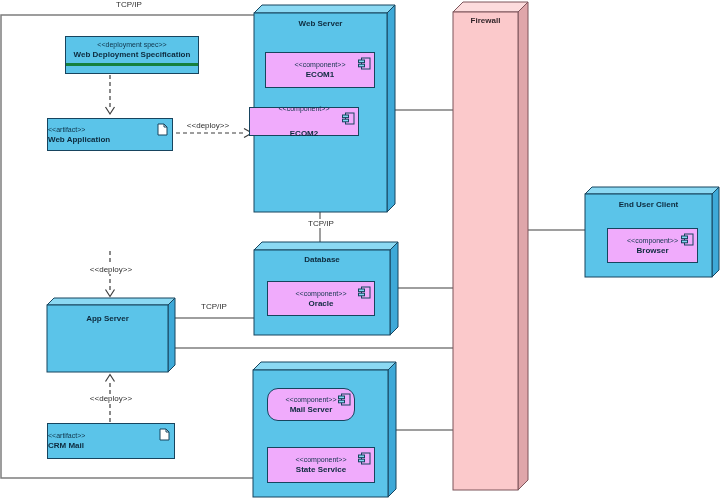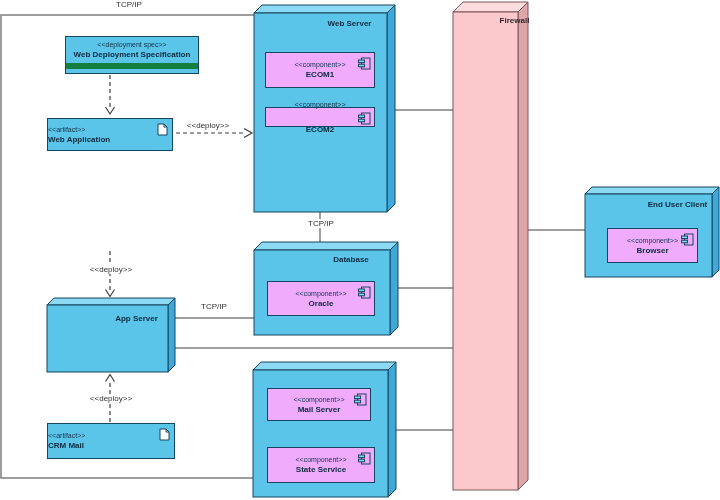--- a/index.html
+++ b/index.html
@@ -8,33 +8,33 @@
   #shapes{position:absolute;left:0;top:0;}
   .n-front{fill:#5bc4e9;stroke:#17445e;stroke-width:1;}
   .n-top{fill:#8bd9f3;stroke:#17445e;stroke-width:1;}
   .n-side{fill:#3ea9d8;stroke:#17445e;stroke-width:1;}
   .fw-front{fill:#fbc9cb;stroke:#7d555b;stroke-width:1;}
   .fw-top{fill:#fddcdd;stroke:#7d555b;stroke-width:1;}
   .fw-side{fill:#dfa6aa;stroke:#7d555b;stroke-width:1;}
   .conn{stroke:#7e7e7e;stroke-width:1.5;fill:none;}
   .dep{stroke:#3d3d3d;stroke-width:1.2;fill:none;stroke-dasharray:4 3;}
   .dep-head{stroke:#3d3d3d;stroke-width:1.2;fill:none;}
-  .title{position:absolute;font-size:8px;font-weight:bold;text-align:center;color:#0d2a3d;padding-left:29px;}
+  .title{position:absolute;font-size:8px;font-weight:bold;text-align:center;color:#0d2a3d;}
   .comp-box{position:absolute;background:#f0abfc;border:1px solid #17445e;text-align:center;
             display:flex;flex-direction:column;justify-content:center;gap:1px;box-sizing:border-box;}
   .art-box{position:absolute;background:#5bc4e9;border:1px solid #17445e;
            display:flex;flex-direction:column;justify-content:center;gap:1px;box-sizing:border-box;}
   .st{font-size:7px;color:#10344a;line-height:8px;}
   .nm{font-size:8px;font-weight:bold;color:#0d2a3d;line-height:9px;}
   .lbl{position:absolute;font-size:8px;color:#2e2e2e;text-align:center;background:#fff;
        line-height:9px;padding:0 1px;}
   .c-icon{position:absolute;right:3px;top:3px;}
   .d-icon{position:absolute;right:4px;top:3px;}
   .spec-box{position:absolute;background:#5bc4e9;border:1px solid #17445e;box-sizing:border-box;}
-  .spec-top{height:26px;border-bottom:6px solid #15803d;display:flex;flex-direction:column;
+  .spec-top{height:26px;border-bottom:3px solid #15803d;display:flex;flex-direction:column;
             justify-content:center;gap:1px;text-align:center;}
 </style>
 </head>
 <body>
 
 <div id="canvas">
 
   <svg id="shapes" width="720" height="500" viewBox="0 0 720 500">
 
     <polyline class="conn" points="254,15 1,15 1,478 253,478"></polyline>
@@ -135,21 +135,21 @@
     <span class="c-icon">
       <svg width="13" height="13" viewBox="0 0 13 13">
           <rect x="3.5" y="1" width="8.5" height="11" fill="none" stroke="#17445e"></rect>
           <rect x="0.5" y="3" width="6" height="2.6" fill="#84d6f1" stroke="#17445e"></rect>
           <rect x="0.5" y="7.2" width="6" height="2.6" fill="#84d6f1" stroke="#17445e"></rect>
         </svg>
     </span>
     <div class="st">&lt;&lt;component&gt;&gt;</div>
     <div class="nm">ECOM1</div>
   </div>
-  <div class="comp-box" style="left:265px;top:107px;width:110px;height:20px;gap:16px;">
+  <div class="comp-box" style="left:249px;top:107px;width:110px;height:29px;gap:16px;">
     <span class="c-icon">
       <svg width="13" height="13" viewBox="0 0 13 13">
           <rect x="3.5" y="1" width="8.5" height="11" fill="none" stroke="#17445e"></rect>
           <rect x="0.5" y="3" width="6" height="2.6" fill="#84d6f1" stroke="#17445e"></rect>
           <rect x="0.5" y="7.2" width="6" height="2.6" fill="#84d6f1" stroke="#17445e"></rect>
         </svg>
     </span>
     <div class="st">&lt;&lt;component&gt;&gt;</div>
     <div class="nm">ECOM2</div>
   </div>
@@ -159,21 +159,21 @@
       <svg width="13" height="13" viewBox="0 0 13 13">
           <rect x="3.5" y="1" width="8.5" height="11" fill="none" stroke="#17445e"></rect>
           <rect x="0.5" y="3" width="6" height="2.6" fill="#84d6f1" stroke="#17445e"></rect>
           <rect x="0.5" y="7.2" width="6" height="2.6" fill="#84d6f1" stroke="#17445e"></rect>
         </svg>
     </span>
     <div class="st">&lt;&lt;component&gt;&gt;</div>
     <div class="nm">Oracle</div>
   </div>
 
-  <div class="comp-box" style="left:267px;top:388px;width:104px;height:33px;">
+  <div class="comp-box" style="left:267px;top:388px;width:88px;height:33px;border-radius:11px;">
     <span class="c-icon">
       <svg width="13" height="13" viewBox="0 0 13 13">
           <rect x="3.5" y="1" width="8.5" height="11" fill="none" stroke="#17445e"></rect>
           <rect x="0.5" y="3" width="6" height="2.6" fill="#84d6f1" stroke="#17445e"></rect>
           <rect x="0.5" y="7.2" width="6" height="2.6" fill="#84d6f1" stroke="#17445e"></rect>
         </svg>
     </span>
     <div class="st">&lt;&lt;component&gt;&gt;</div>
     <div class="nm">Mail Server</div>
   </div>

